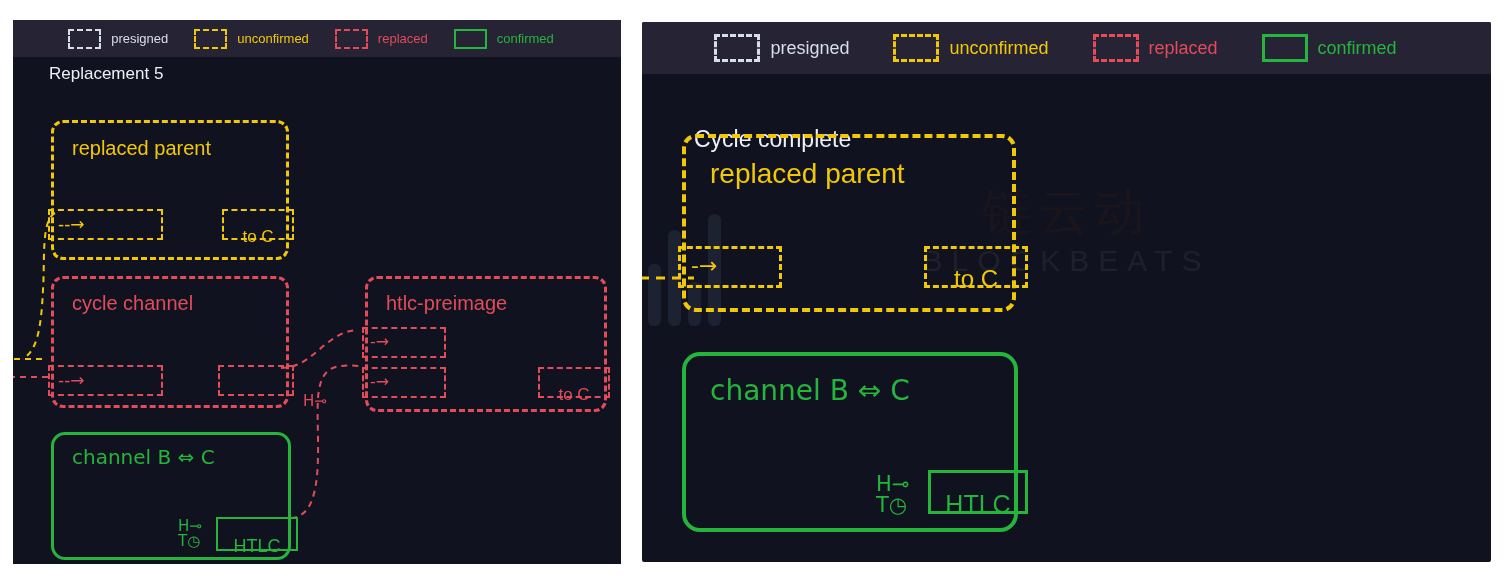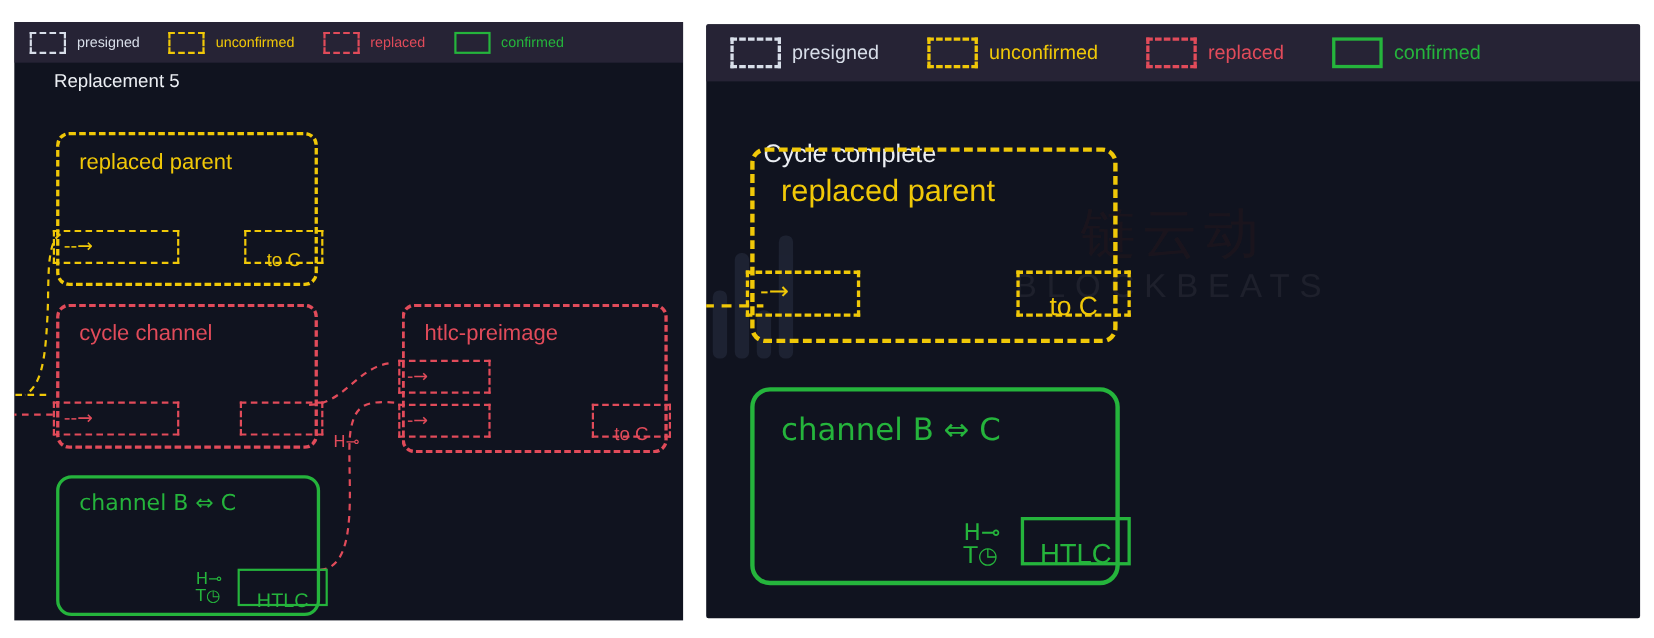--- a/index.html
+++ b/index.html
@@ -23,21 +23,21 @@
     background: #10131f;
     overflow: hidden;
   }
   #panel-left  { left: 13px;  top: 20px; width: 608px;  height: 544px; }
   #panel-right { left: 642px; top: 22px; width: 849px;  height: 540px; border-radius: 2px; }
 
   
   .legend {
     position: absolute; left: 0; top: 0; width: 100%;
     background: #262335;
-    display: flex; align-items: center;
+    display: flex; align-items: center; justify-content: center;
   }
   #panel-left .legend  { height: 37px; padding-left: 14px; gap: 0; }
   #panel-right .legend { height: 52px; padding-left: 22px; gap: 0; }
 
   .legend-item { display: flex; align-items: center; }
   #panel-left  .legend-item { margin-right: 26px; }
   #panel-right .legend-item { margin-right: 44px; }
 
   .legend-swatch {
     display: inline-block;

